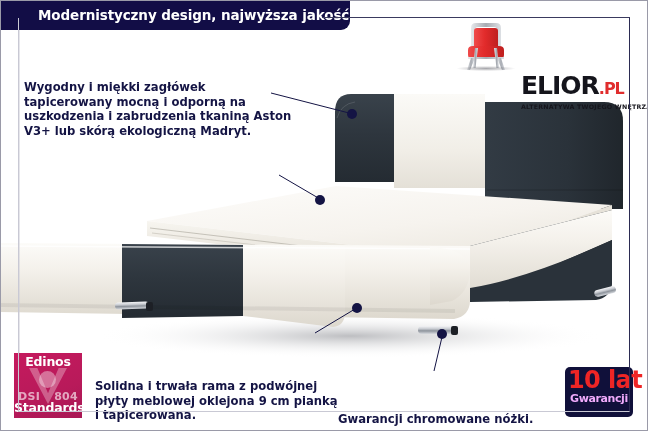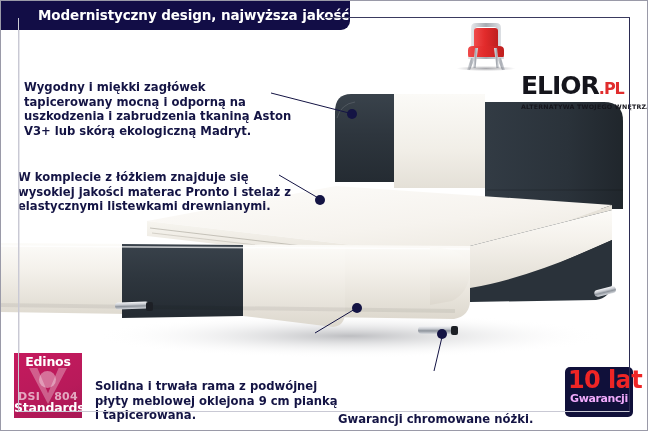--- a/index.html
+++ b/index.html
@@ -306,23 +306,20 @@
       </div>
       <div class="logo-tag">ALTERNATYWA TWOJEGO WNĘTRZA</div>
     </div>
   </div>
 
   <div class="copy" id="copy-headboard">Wygodny i miękki zagłówek
 tapicerowany mocną i odporną na
 uszkodzenia i zabrudzenia tkaniną Aston
 V3+ lub skórą ekologiczną Madryt.</div>
 
-  <div class="copy" id="copy-mattress">W komplecie z łóżkiem znajduje się
-wysokiej jakości materac Pronto i stelaż z
-elastycznymi listewkami drewnianymi.</div>
 
   <div class="copy" id="copy-frame">Solidna i trwała rama z podwójnej
 płyty meblowej oklejona 9 cm pianką
 i tapicerowana.</div>
 
   <div class="copy" id="copy-legs">Gwarancji chromowane nóżki.</div>
 
   <div class="badge-edinos">
     <div class="ed-title">Edinos</div>
     <div class="ed-v"></div>

